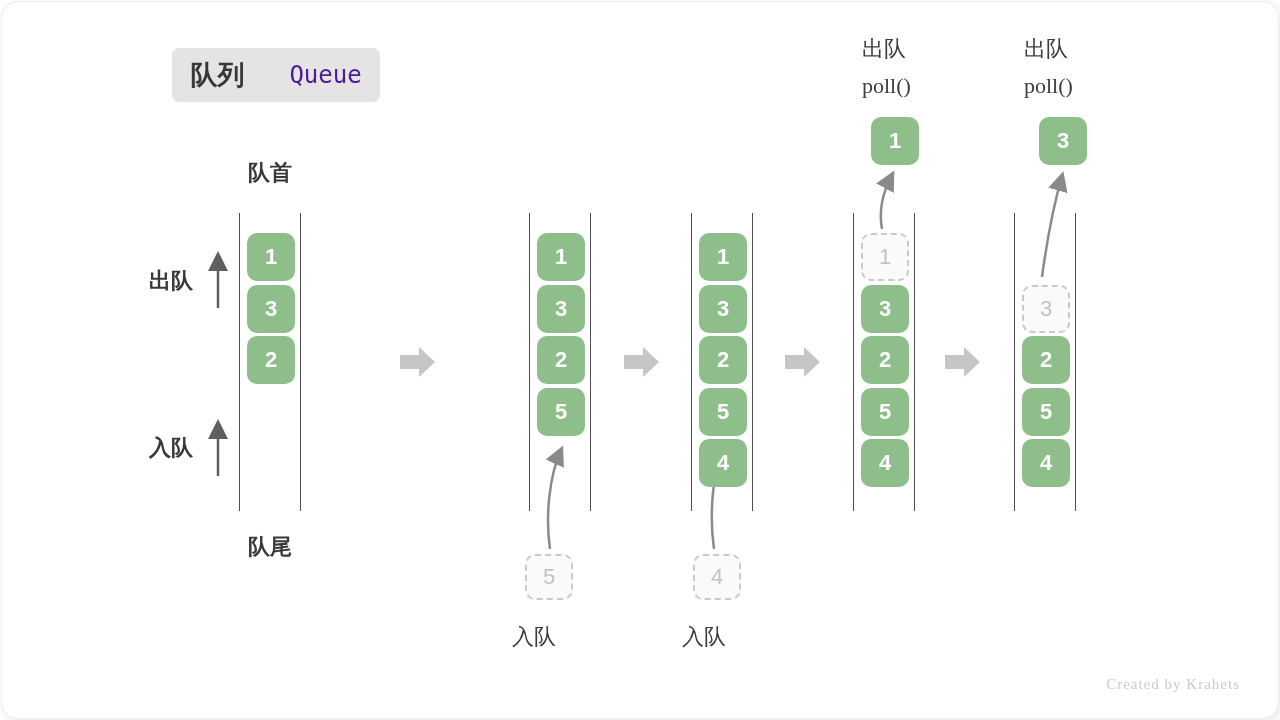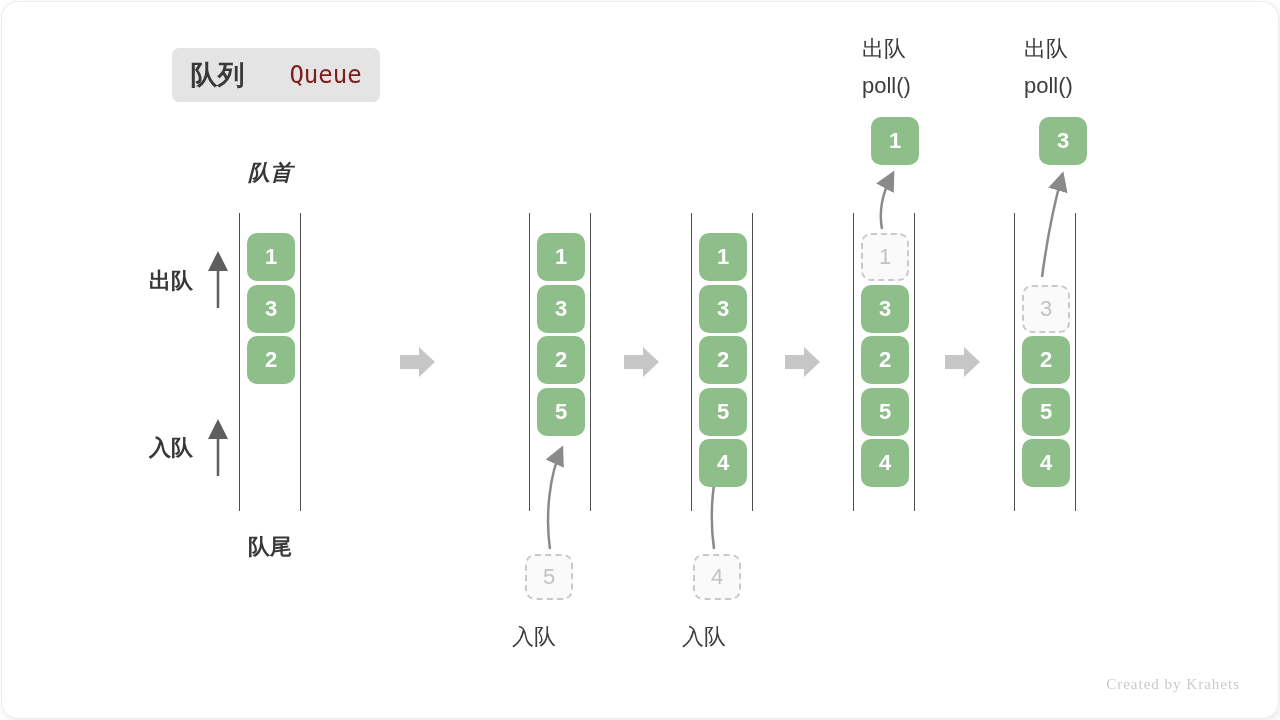--- a/index.html
+++ b/index.html
@@ -14,21 +14,21 @@
   }
 
   .overlay { position:absolute; left:0; top:0; width:1276px; height:716px; pointer-events:none; }
 
   .title-box {
     position:absolute; left:170px; top:46px; width:208px; height:54px;
     background:#e4e4e4; border-radius:7px;
     display:flex; align-items:center; justify-content:center; gap:11px;
   }
   .title-zh { font-size:27px; font-weight:bold; color:#383838; }
-  .title-en { font-family:"DejaVu Sans Mono","Liberation Mono",monospace; font-size:24px; color:#7f1d1d;margin-left:34px; }
+  .title-en { font-family:"DejaVu Sans Mono","Liberation Mono",monospace; font-size:24px; color:#4c1d95;margin-left:34px; }
 
   .end-label {
     position:absolute; width:62px; text-align:center;
     font-size:22px; font-weight:bold; color:#383838;
   }
   .side-label {
     position:absolute; font-size:22px; font-weight:bold; color:#383838;
   }
 
   .queue {
@@ -44,21 +44,21 @@
   .cell.green { background:#8ebe8a; color:#ffffff; font-weight:bold; }
   .cell.ghost {
     background:#fafafa; border:2px dashed #c9c9c9; color:#c2c2c2; font-weight:normal;
   }
 
   .cell.floating { position:absolute; left:auto; }
 
   .op-label { position:absolute; line-height:37px; white-space:nowrap; }
   .op-action { display:block; font-size:22px; color:#3c3c3c; }
   .op-code {
-    display:block; font-family:Liberation Sans, sans-serif;
+    display:block; font-family:Liberation Serif, serif;
     font-size:22px; color:#3c3c3c;
   }
   .op-arg { color:#56a056; font-weight:bold; }
 
   .watermark {
     position:absolute; right:38px; top:674px;
     font-family:Liberation Serif, serif;
     font-size:15px; color:#cacaca; letter-spacing:1px;
   }
 </style>
@@ -89,21 +89,21 @@
     <path d="M712,547 C707,512 711,472 720,448" stroke="#8a8a8a" stroke-width="2.5" fill="none" marker-end="url(#ah-gray)"></path>
     <path d="M880,227 C876,206 882,188 890,173" stroke="#8a8a8a" stroke-width="2.5" fill="none" marker-end="url(#ah-gray)"></path>
     <path d="M1040,275 C1045,238 1052,202 1060,174" stroke="#8a8a8a" stroke-width="2.5" fill="none" marker-end="url(#ah-gray)"></path>
   </svg>
 
   <div class="title-box">
     <span class="title-zh">队列</span>
     <span class="title-en">Queue</span>
   </div>
 
-  <div class="end-label" style="left:237px; top:156px;font-style:italic;">队首</div>
+  <div class="end-label" style="left:237px; top:156px;">队首</div>
   <div class="end-label" style="left:237px; top:530px;">队尾</div>
 
   <div class="side-label" style="left:147px; top:264px;">出队</div>
   <div class="side-label" style="left:147px; top:431px;">入队</div>
 
   <div class="queue" style="left:237px;">
     <div class="cell green" style="top:20px;">1</div>
     <div class="cell green" style="top:71.5px;">3</div>
     <div class="cell green" style="top:123px;">2</div>
   </div>

